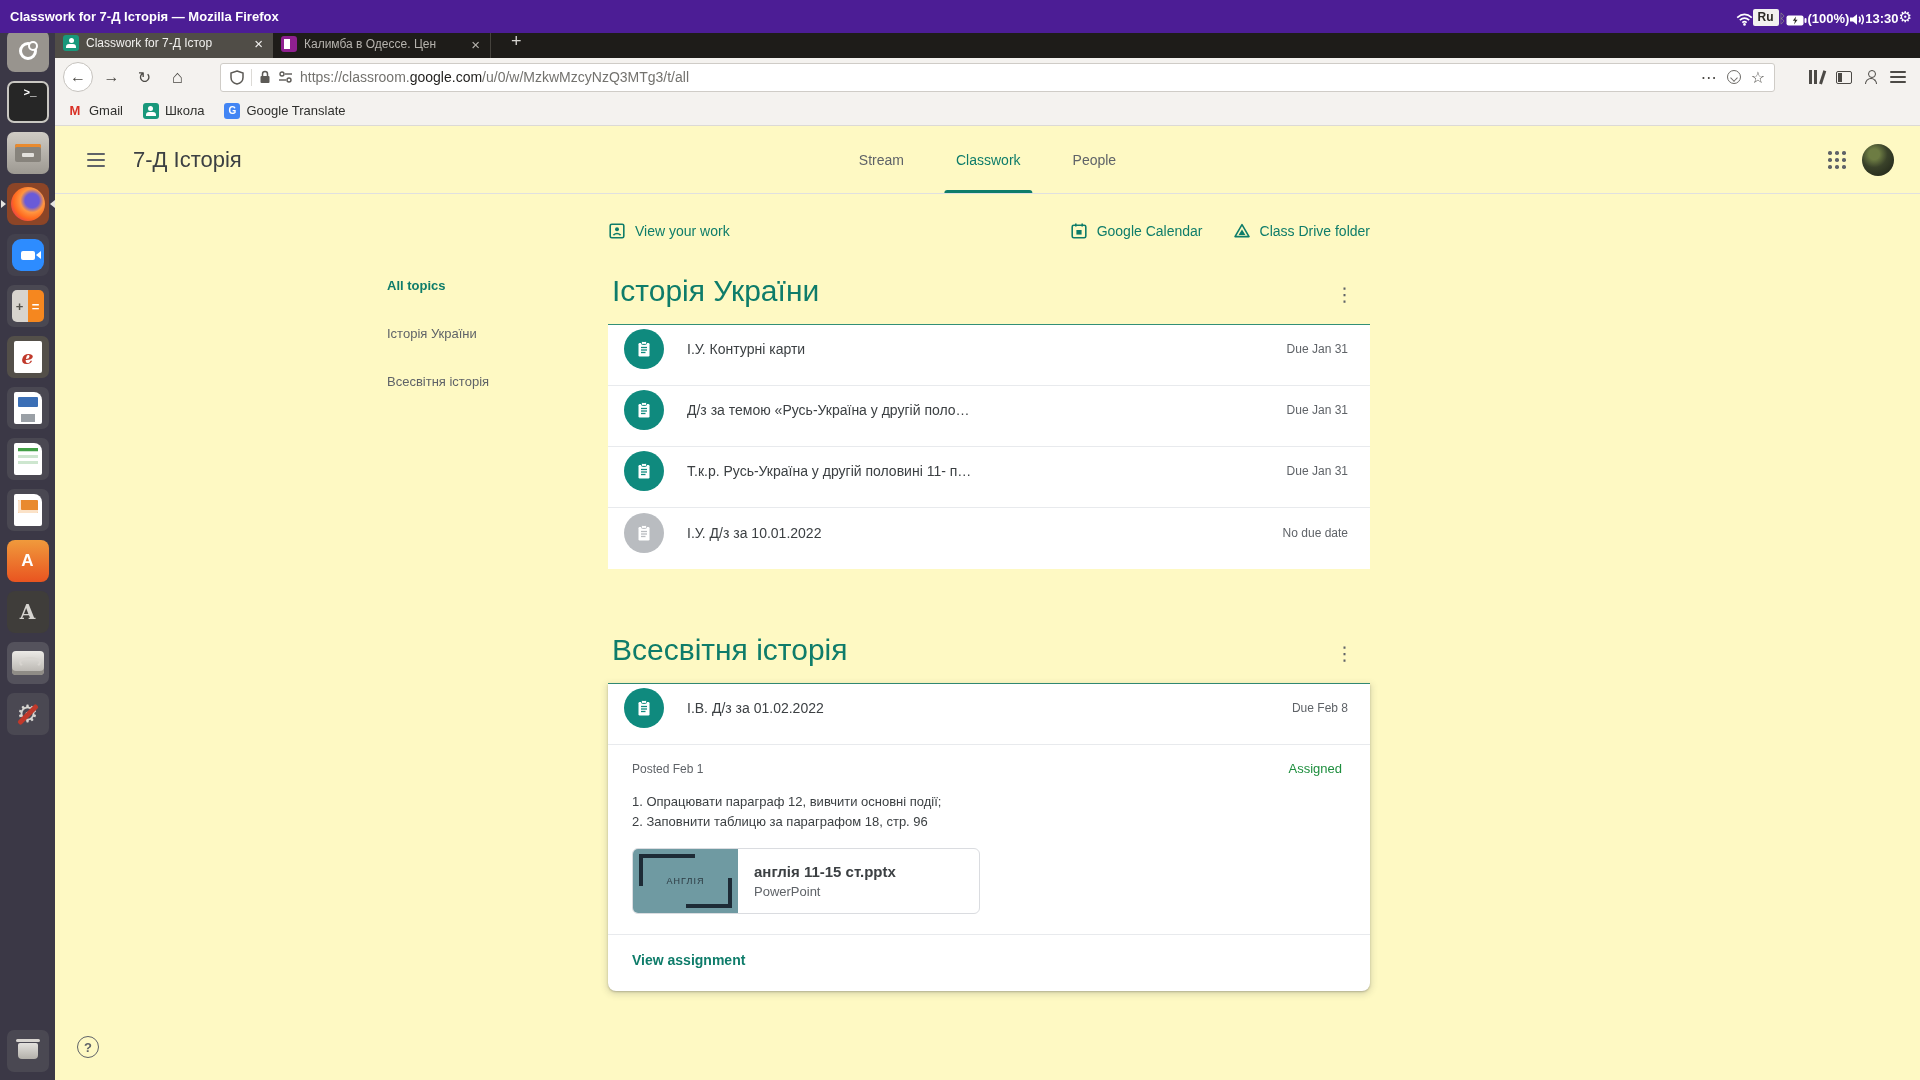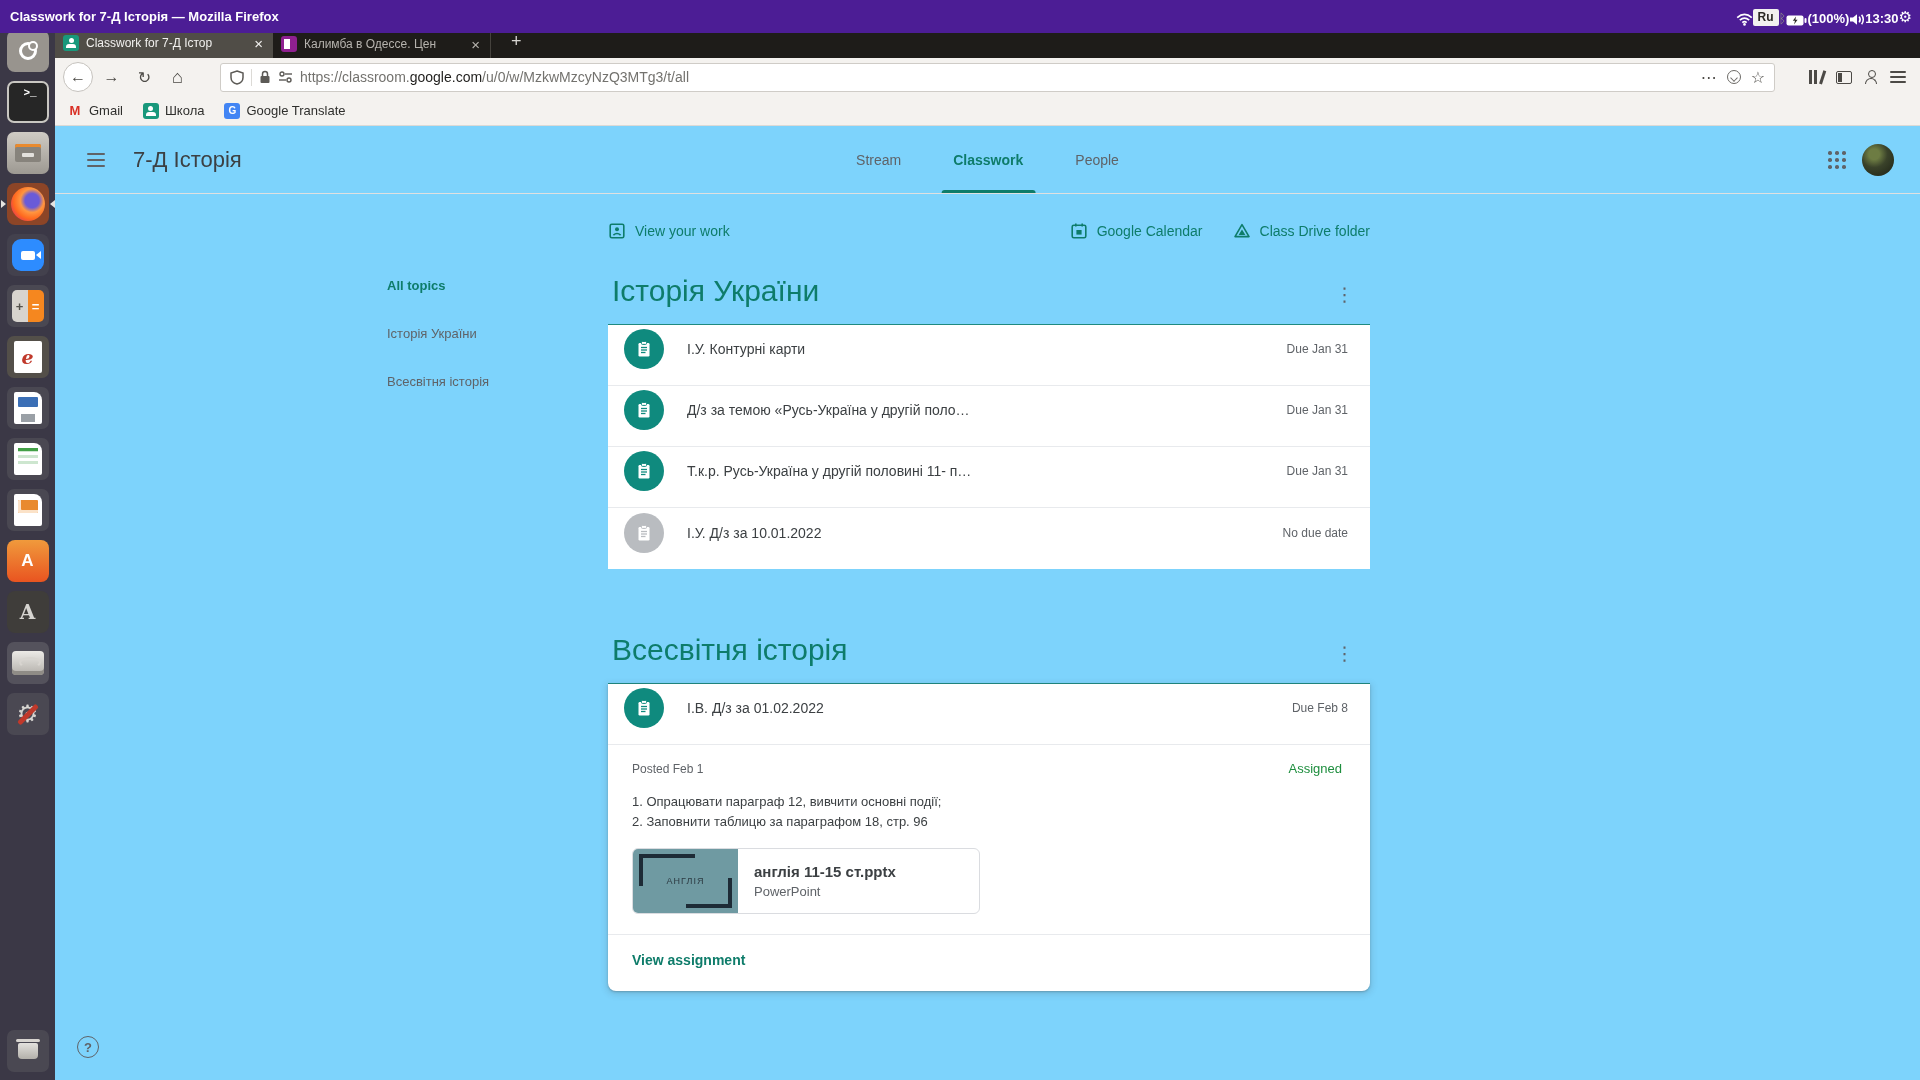--- a/index.html
+++ b/index.html
@@ -118,28 +118,28 @@
 
   .bookmarks-bar{height:30px;background:#f4f2ef;display:flex;align-items:center;padding:0 12px;gap:20px;
     font-size:13px;color:#2f2f2d;border-bottom:1px solid #dcdad6}
   .bm{display:flex;align-items:center;gap:6px;cursor:pointer}
   .bm-ico{width:16px;height:16px;border-radius:3px;display:flex;align-items:center;justify-content:center;flex:none}
   .bm-gmail::before{content:"M";color:#d93025;font-weight:bold;font-size:13px}
   .bm-translate{background:#4285f4;color:#fff;font-size:10px;font-weight:bold}
   .bm-translate::before{content:"G"}
 
   
-  .page{position:relative;height:954px;background:#7dd3fc;color:var(--txt)}
+  .page{position:relative;height:954px;background:#fef9c3;color:var(--txt)}
   .gc-header{height:68px;border-bottom:1px solid #e0e0e0;display:flex;align-items:center;position:relative}
   .gc-burger{width:18px;display:flex;flex-direction:column;gap:4px;margin-left:32px;cursor:pointer}
   .gc-burger i{display:block;height:2px;background:var(--gray);border-radius:1px}
   .course-title{margin-left:28px;font-size:22px;color:var(--txt)}
   .gc-tabs{position:absolute;left:50%;transform:translateX(-50%);top:0;height:100%;display:flex}
   .gc-tab{padding:12px 26px;display:flex;align-items:center;font-size:14px;color:var(--gray);height:100%;position:relative;cursor:pointer}
-  .gc-tab.active{color:var(--teal);font-weight:bold}
+  .gc-tab.active{color:var(--teal);font-weight:normal}
   .gc-tab.active::after{content:"";position:absolute;left:14px;right:14px;bottom:0;height:3px;background:var(--teal);border-radius:3px 3px 0 0}
   .apps-grid{position:absolute;right:74px;top:25px;width:18px;height:18px;display:grid;grid-template-columns:repeat(3,4px);grid-auto-rows:4px;gap:3px;cursor:pointer}
   .apps-grid i{width:3.5px;height:3.5px;border-radius:50%;background:var(--gray)}
   .avatar{position:absolute;right:26px;top:18px;width:32px;height:32px;border-radius:50%;cursor:pointer;
     background:radial-gradient(circle at 38% 32%, #6d7c43 0 18%, #3a422a 45%, #1c2015 100%)}
 
   .quick-links{position:absolute;top:96px;left:553px;width:762px;display:flex;align-items:center;
     font-size:14px;font-weight:normal;color:var(--teal)}
   .ql{display:flex;align-items:center;gap:9px;cursor:pointer}
   .ql-right{margin-left:auto;display:flex;gap:30px}

